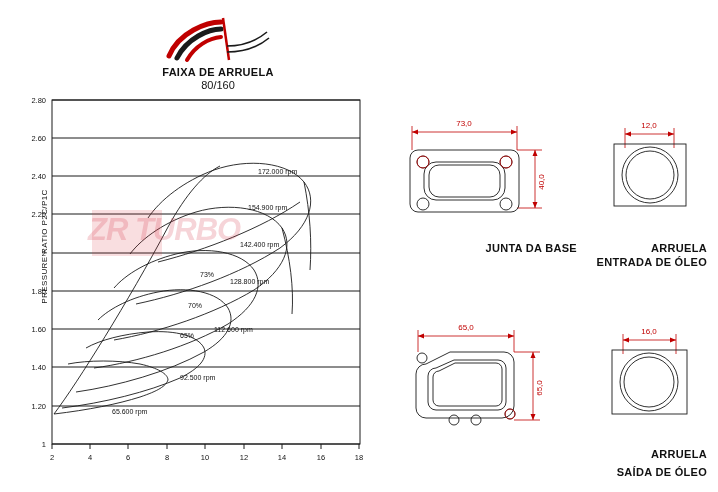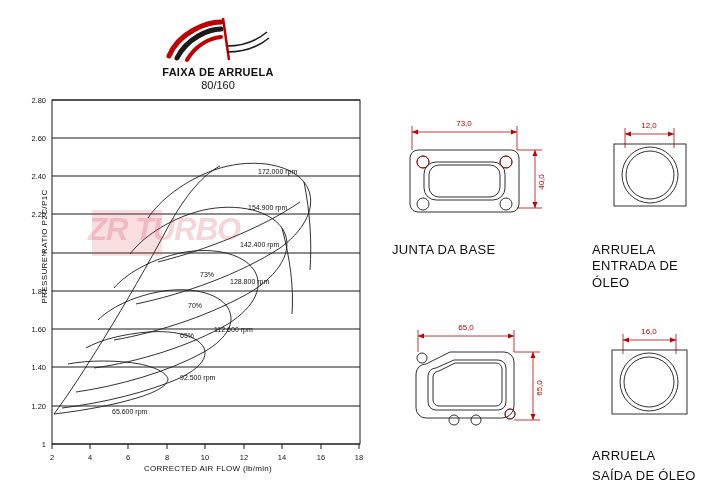--- a/index.html
+++ b/index.html
@@ -94,25 +94,25 @@
     left: 84px;
     top: 118px;
     width: 70px;
     height: 46px;
     background: rgba(215,50,65,0.16);
   }
 
   
   .part {
     position: absolute;
-    text-align: left;
+    text-align: right;
   }
   .part-caption {
-    font-size: 13px;
-    font-weight: normal;
+    font-size: 11px;
+    font-weight: bold;
     color: #111;
     letter-spacing: .3px;
     line-height: 1.25;
     margin-top: 4px;
   }
   .p1 { left: 392px; top: 104px; width: 185px; }
   .p2 { left: 592px; top: 104px; width: 115px; }
   .p3 { left: 392px; top: 310px; width: 185px; }
   .p4 { left: 592px; top: 310px; width: 115px; }
 
@@ -223,21 +223,20 @@
         <text x="240" y="118">154.900 rpm</text>
         <text x="232" y="155">142.400 rpm</text>
         <text x="222" y="192">128.800 rpm</text>
         <text x="206" y="240">112.600 rpm</text>
         <text x="172" y="288">92.500 rpm</text>
         <text x="104" y="322">65.600 rpm</text>
       </g>
     </svg>
 
     <div class="ylabel">PRESSURE RATIO  P2C/P1C</div>
-    <div class="xlabel">CORRECTED AIR FLOW (lb/min)</div>
   </div>
 
   <div class="part p1">
     <svg width="185" height="130" viewBox="0 0 185 130">
 
       <g class="line-r" stroke-width="0.8">
         <line x1="20" y1="22" x2="20" y2="46"></line>
         <line x1="125" y1="22" x2="125" y2="46"></line>
         <line x1="20" y1="28" x2="125" y2="28"></line>
         <path d="M20 28 l6 -2.5 v5 z" fill="#c00000" stroke="none"></path>

